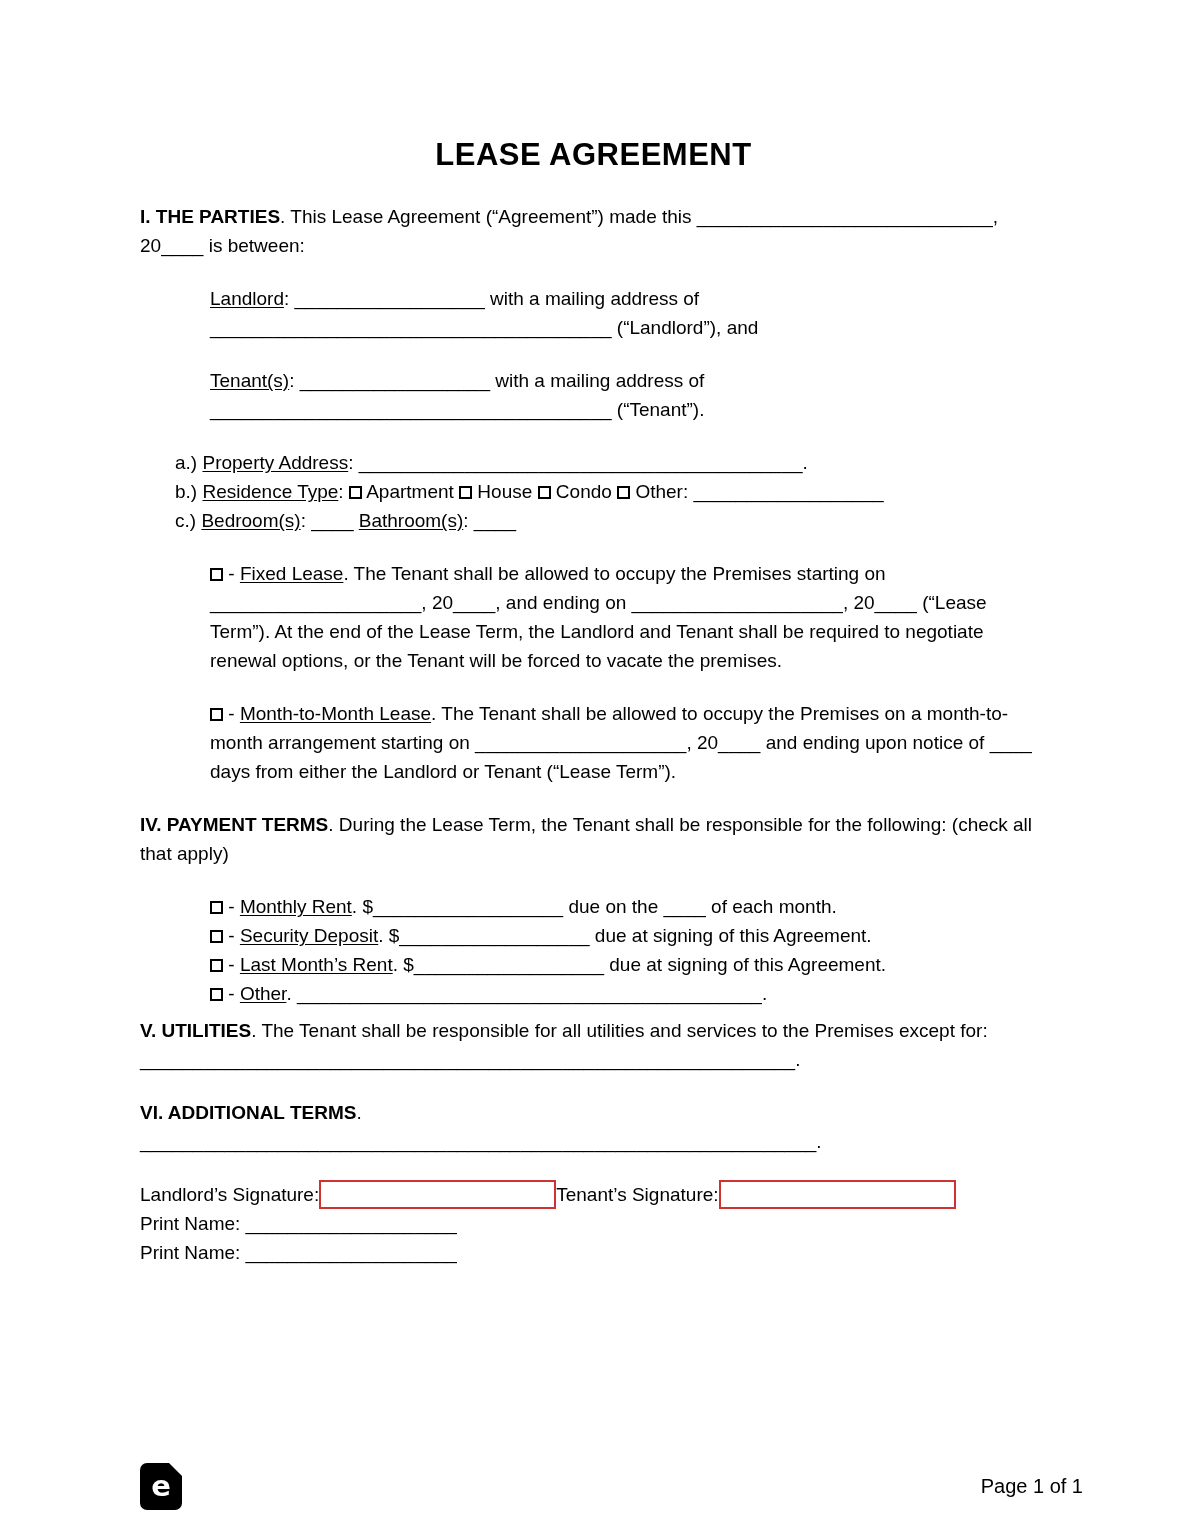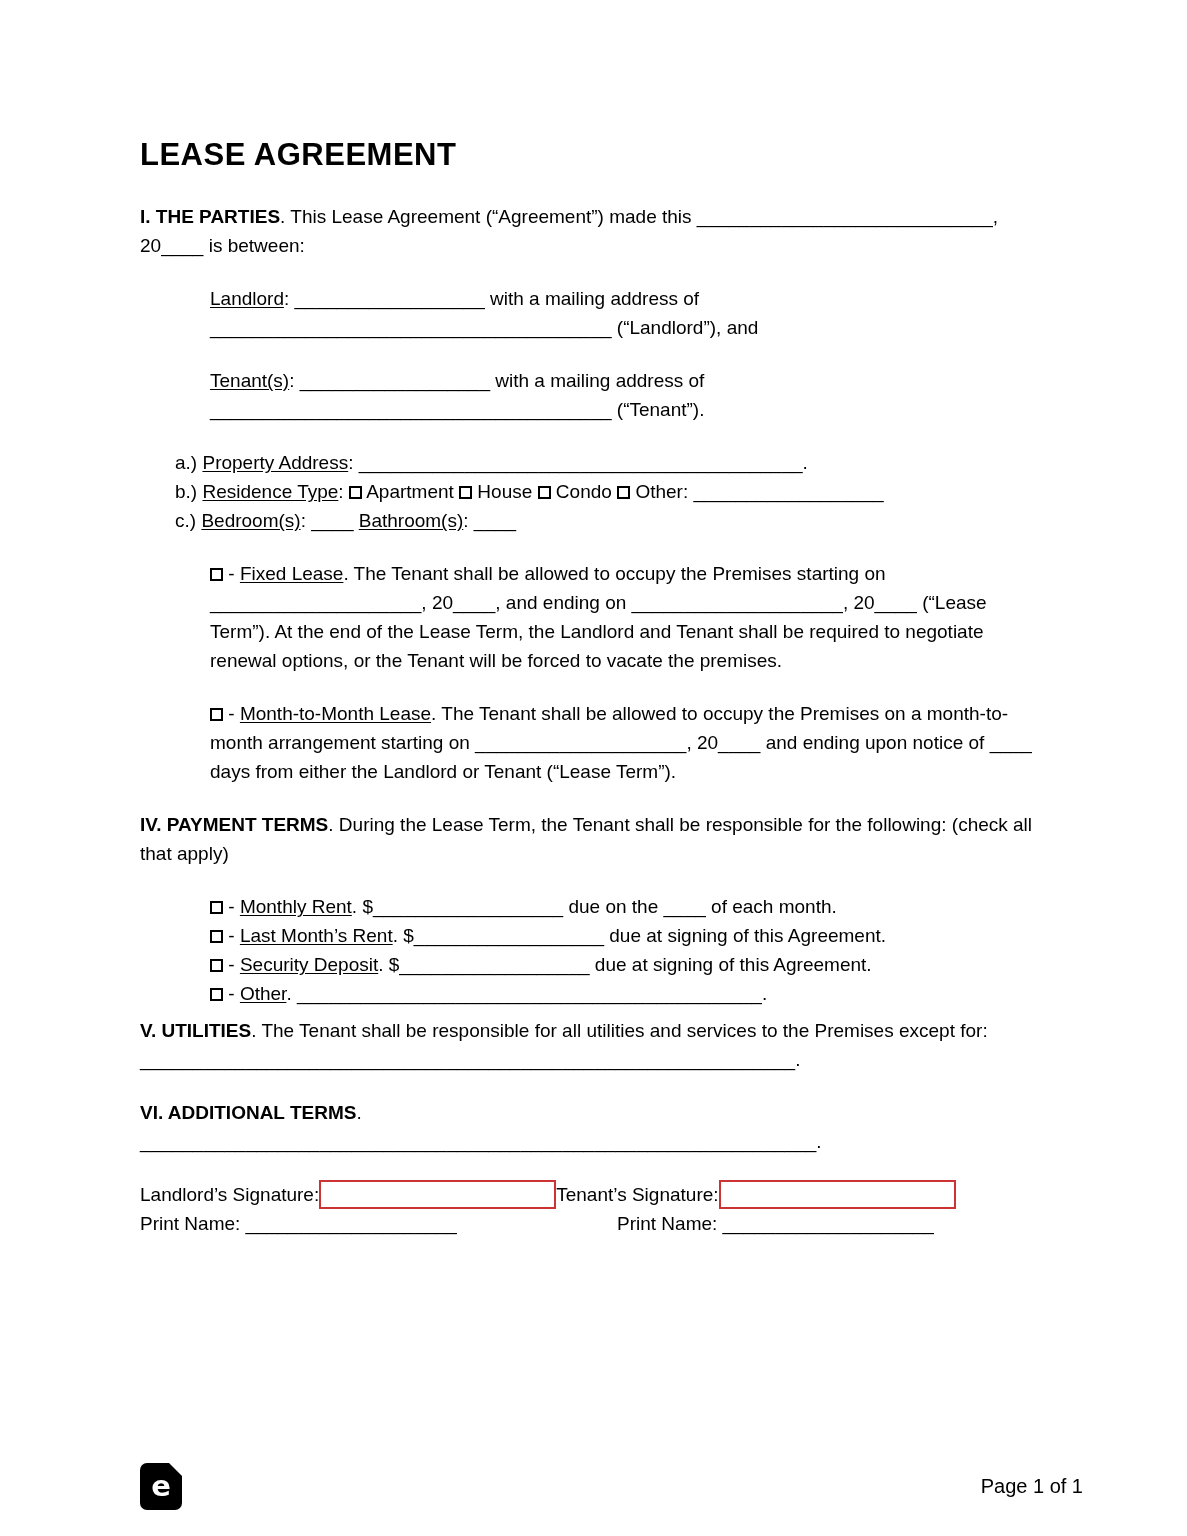--- a/index.html
+++ b/index.html
@@ -13,20 +13,21 @@
     font-family: "Liberation Sans", "DejaVu Sans", sans-serif;
     font-size: 19px;
     line-height: 29px;
     overflow: hidden;
   }
   .content { padding: 138px 140px 0 140px; }
   .title {
     font-size: 31px;
     line-height: 34px;
     font-weight: bold;
+    text-align: center;
     margin: 0 0 30px 0;
     letter-spacing: 0.5px;
   }
   p { margin: 0; }
   .para { margin-bottom: 24px; margin-top: 8px; }
   .para.tight { margin-bottom: 0; }
   .indent1 { margin-left: 70px; }
   .list { margin-bottom: 24px; }
   .list-item { margin-left: 35px; }
   .pay-list { }
@@ -44,21 +45,21 @@
   }
   .sig-row { white-space: nowrap; margin-bottom: 0; }
   .sig-field {
     display: inline-block;
     width: 237px;
     height: 29px;
     border: 2px solid #cc3333;
     background: #ffffff;
     vertical-align: -8px;
   }
-  .print-row { display: flex; }
+  .print-row { display: flex; flex-direction: column; }
   .print-left { width: 477px; }
   .footer-logo {
     position: absolute;
     left: 140px;
     bottom: 26px;
     width: 42px;
     height: 47px;
     background: #000000;
     border-radius: 7px;
   }
@@ -112,22 +113,22 @@
 
 
     <p class="para indent1"><span class="checkbox"></span><span> - </span><span class="u">Fixed Lease</span><span>. The Tenant shall be allowed to occupy the Premises starting on ____________________, 20____, and ending on ____________________, 20____ (“Lease Term”). At the end of the Lease Term, the Landlord and Tenant shall be required to negotiate renewal options, or the Tenant will be forced to vacate the premises.</span></p>
 
     <p class="para indent1"><span class="checkbox"></span><span> - </span><span class="u">Month-to-Month Lease</span><span>. The Tenant shall be allowed to occupy the Premises on a month-to-month arrangement starting on ____________________, 20____ and ending upon notice of ____ days from either the Landlord or Tenant (“Lease Term”).</span></p>
 
     <p class="para"><span class="b">IV. PAYMENT TERMS</span><span>. During the Lease Term, the Tenant shall be responsible for the following: (check all that apply)</span></p>
 
     <div class="pay-list">
       <p class="pay-item"><span class="checkbox"></span><span> - </span><span class="u">Monthly Rent</span><span>. $__________________ due on the ____ of each month.</span></p>
+      <p class="pay-item"><span class="checkbox"></span><span> - </span><span class="u">Security Deposit</span><span>. $__________________ due at signing of this Agreement.</span></p>
       <p class="pay-item"><span class="checkbox"></span><span> - </span><span class="u">Last Month’s Rent</span><span>. $__________________ due at signing of this Agreement.</span></p>
-      <p class="pay-item"><span class="checkbox"></span><span> - </span><span class="u">Security Deposit</span><span>. $__________________ due at signing of this Agreement.</span></p>
       <p class="pay-item"><span class="checkbox"></span><span> - </span><span class="u">Other</span><span>. ____________________________________________.</span></p>
     </div>
 
     <p class="para"><span class="b">V. UTILITIES</span><span>. The Tenant shall be responsible for all utilities and services to the Premises except for: ______________________________________________________________.</span></p>
 
     <p class="para"><span class="b">VI. ADDITIONAL TERMS</span><span>. ________________________________________________________________.</span></p>
 
     <p class="sig-row"><span>Landlord’s Signature:</span><span class="sig-field"></span><span>Tenant’s Signature:</span><span class="sig-field"></span></p>
 
     <p class="print-row">

